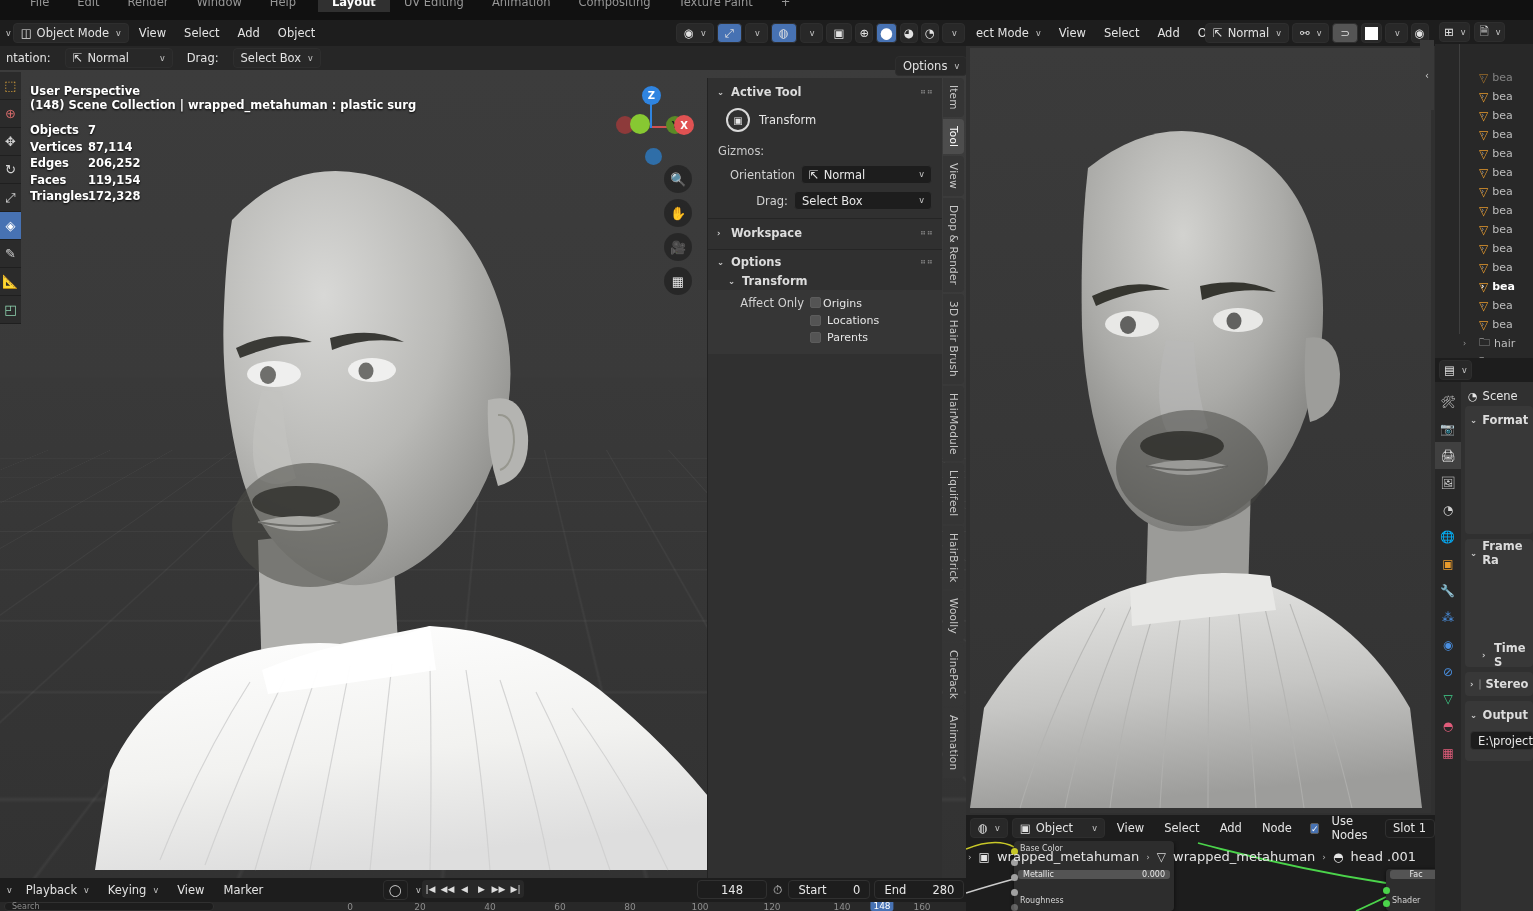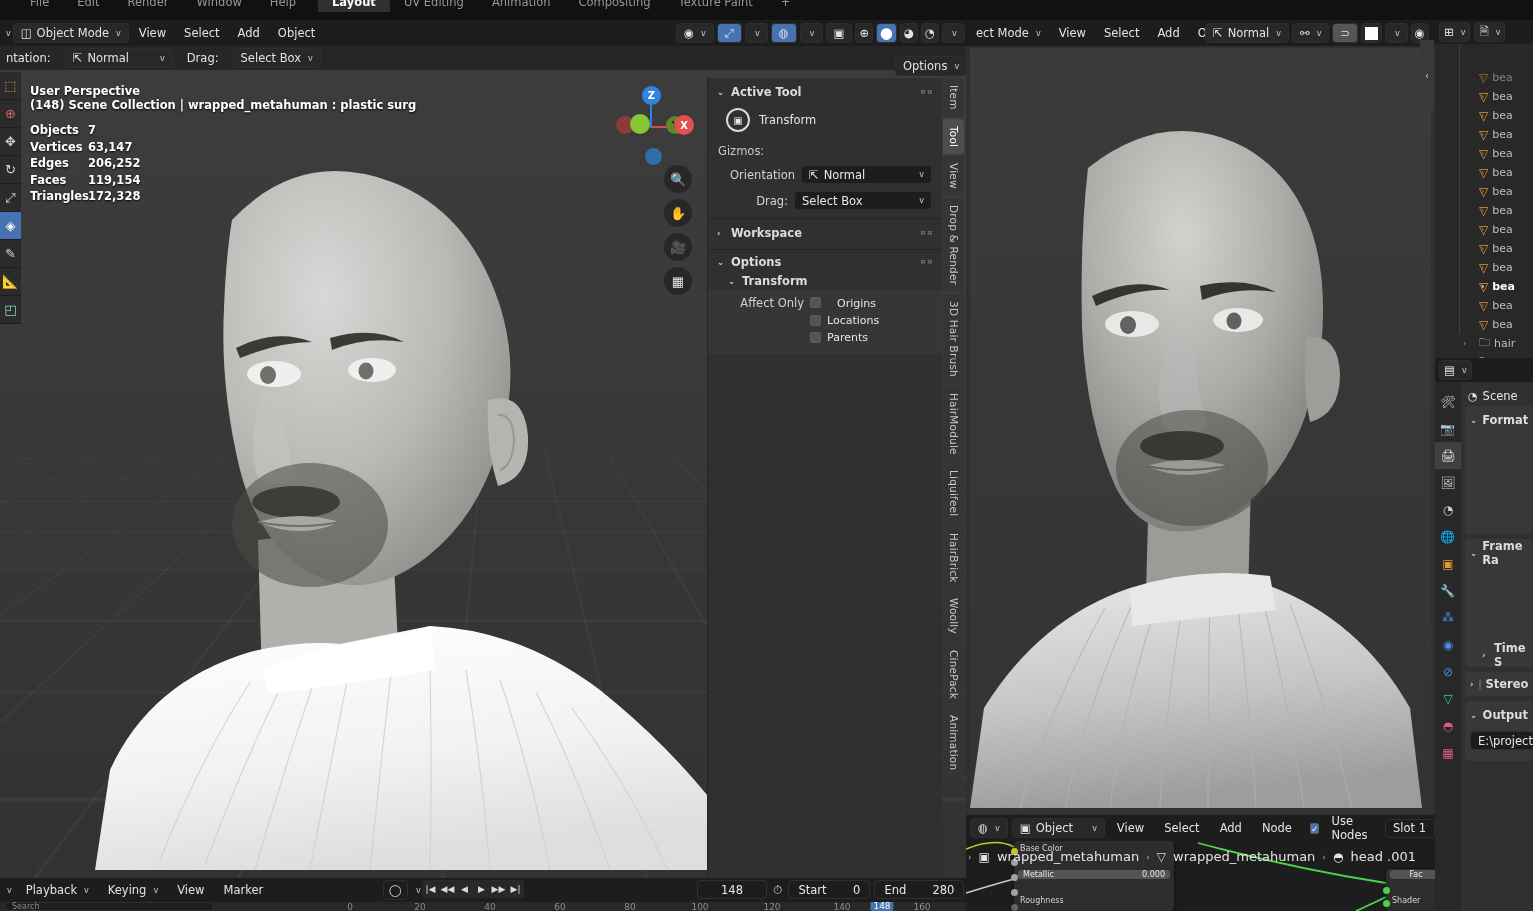--- a/index.html
+++ b/index.html
@@ -320,21 +320,21 @@
 
   <div id="stats" class="abs">
     <div>User Perspective</div>
     <div style="margin-bottom:10px">(148) Scene Collection | wrapped_metahuman : plastic surg</div>
     <div class="row">
         <span class="k">Objects</span>
         <span>7</span>
       </div>
     <div class="row">
         <span class="k">Vertices</span>
-        <span>63,147</span>
+        <span>87,114</span>
       </div>
     <div class="row">
         <span class="k">Edges</span>
         <span>206,252</span>
       </div>
     <div class="row">
         <span class="k">Faces</span>
         <span>119,154</span>
       </div>
     <div class="row">
@@ -407,21 +407,21 @@
         <span>Options</span>
         <span class="dots" style="margin-left:auto">⣿⣿</span>
       </div>
       <div class="panelhdr" style="padding:4px 9px 2px 20px">
         <span class="tri">⌄</span>
         <span>Transform</span>
       </div>
       <div style="background:#363636;padding:4px 0 8px">
         <div class="np-row" style="justify-content:flex-end">
           <span class="np-lbl">Affect Only</span>
-          <div style="width:122px;display:flex;gap:16px">
+          <div style="width:122px;display:flex;gap:2px">
             <span class="checkbox"></span>
             <span>Origins</span>
           </div>
         </div>
         <div class="np-row" style="justify-content:flex-end">
           <span class="np-lbl"></span>
           <div style="width:122px;display:flex;align-items:center;gap:6px">
             <span class="checkbox"></span>
             <span>Locations</span>
           </div>

